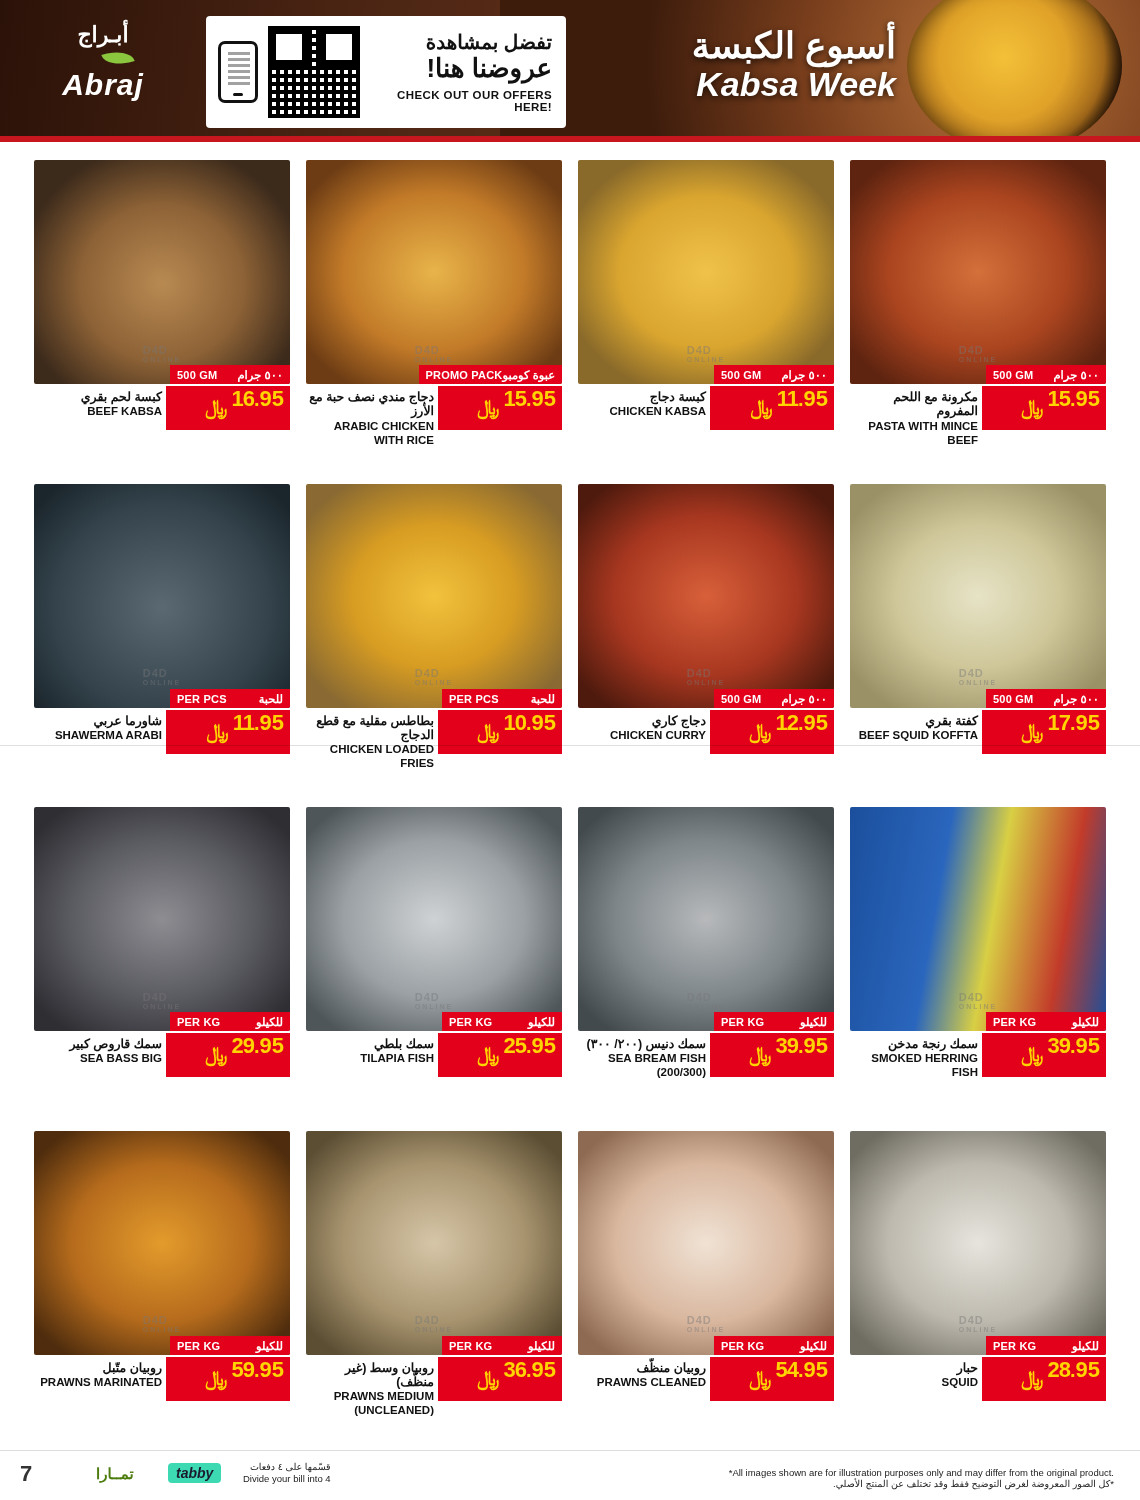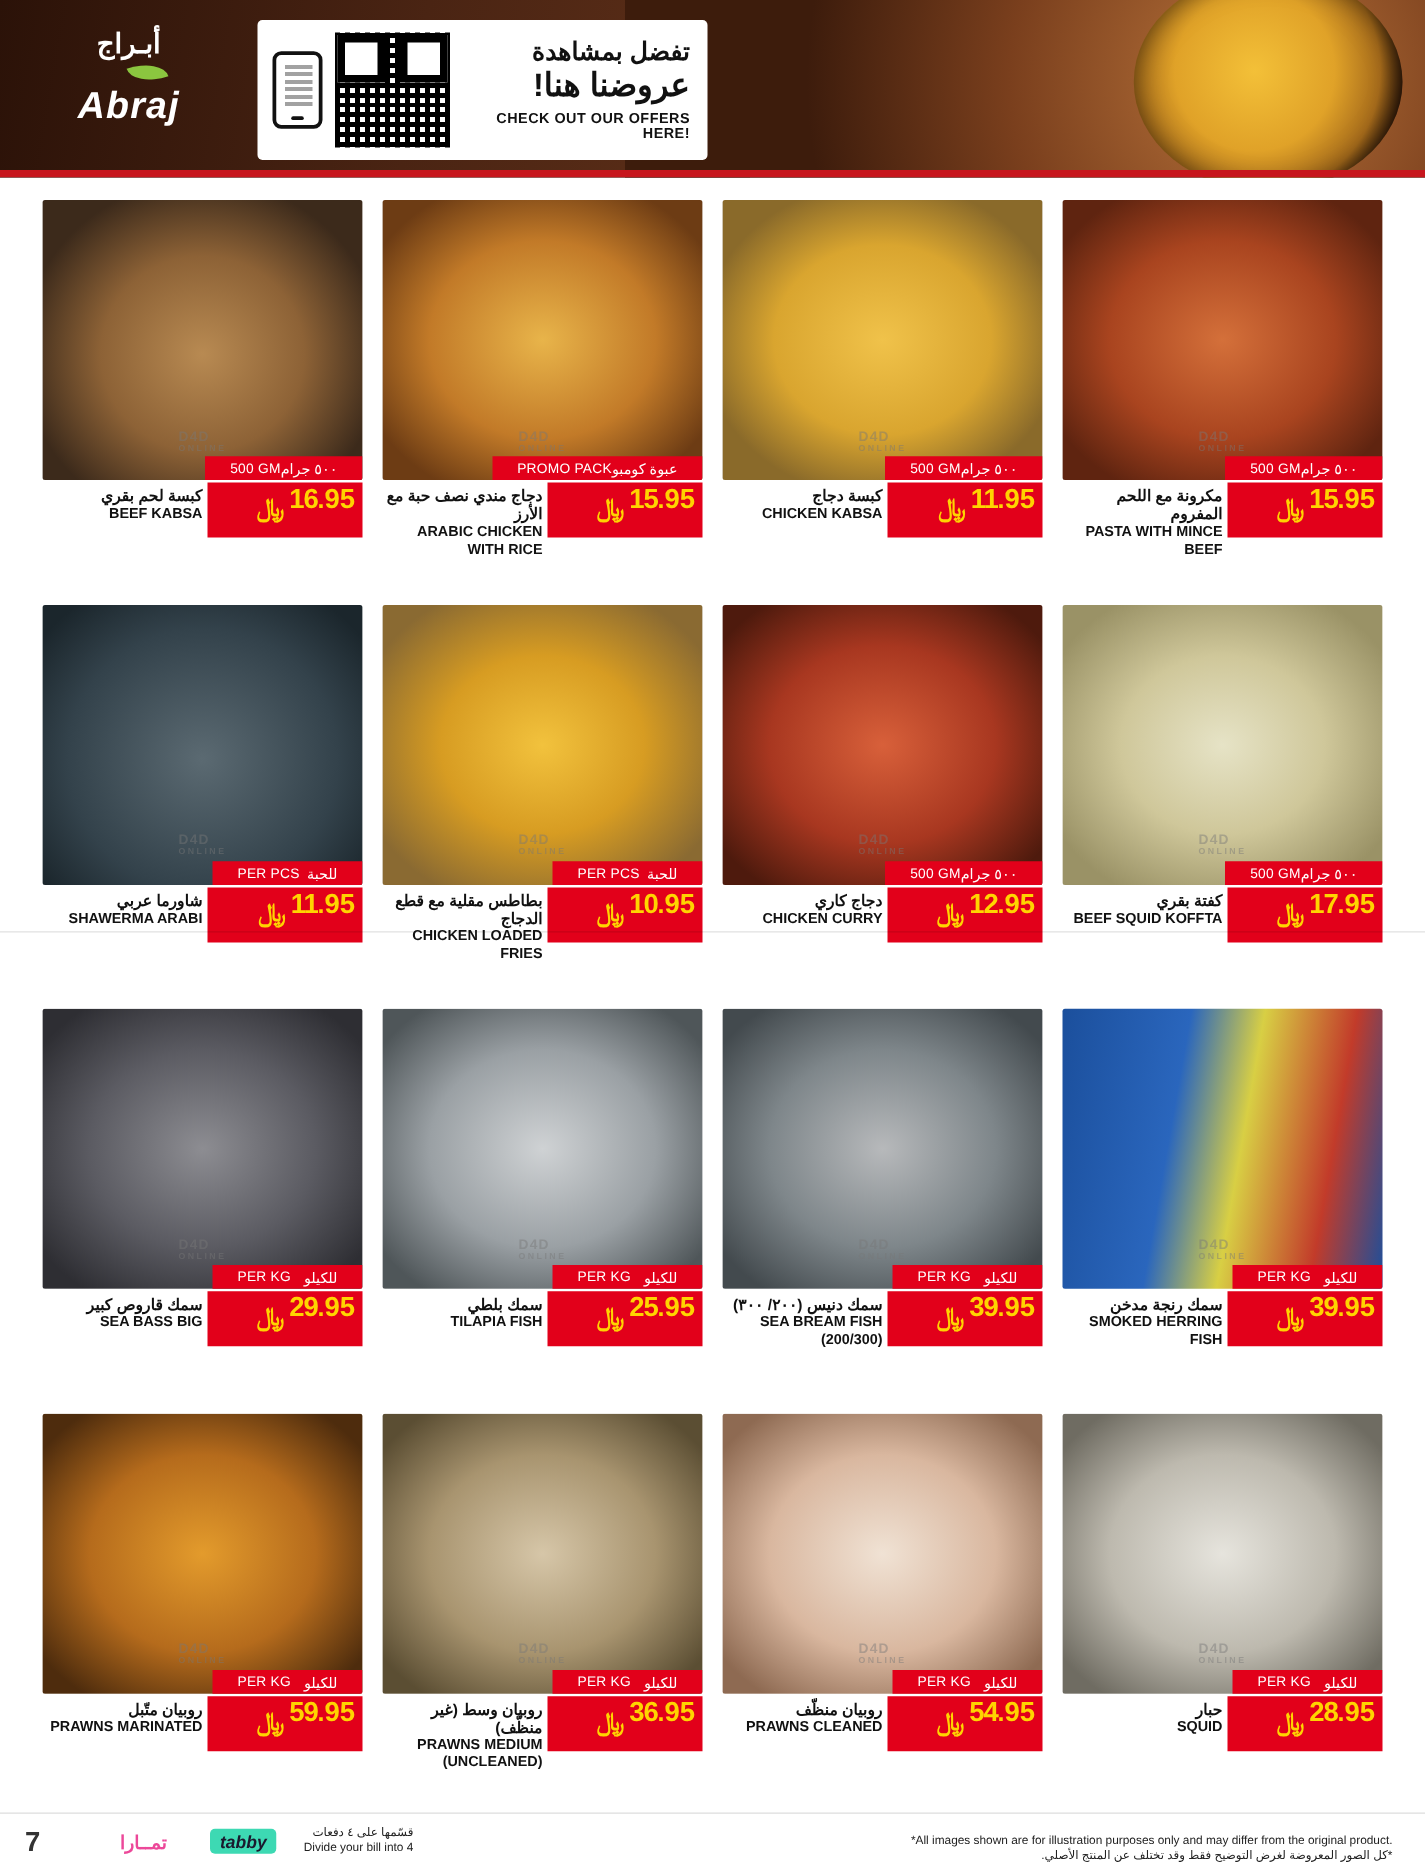--- a/index.html
+++ b/index.html
@@ -129,21 +129,21 @@
     overflow: hidden;
     background: #777;
   }
 
   
   .tag {
     position: absolute; right: 0; bottom: -1px;
     background: #e2001a; color: #fff;
     height: 20px; min-width: 120px;
     display: flex; align-items: center; justify-content: space-between;
-    padding: 0 20px; font-size: 11px; font-weight: normal;
+    padding: 0 7px; font-size: 11px; font-weight: bold;
     letter-spacing: .2px;
     margin-top: 23px;
   }
   .tag .ar { direction: rtl; font-size: 11.5px; }
 
   .info {
     position: relative;
     display: flex; align-items: flex-start; justify-content: space-between;
     margin-top: 4px;
     height: 52px;
@@ -179,21 +179,21 @@
     position: absolute; left: 0; bottom: 0; width: 1140px; height: 50px;
     border-top: 1px solid #ddd;
     background: #fff;
   }
   .pagenum {
     position: absolute; left: 20px; top: 10px;
     font-size: 22px; font-weight: bold; color: #333;
   }
   .tamara {
     position: absolute; left: 96px; top: 14px;
-    font-size: 15px; color: #ec4899; font-weight: bold; direction: rtl;
+    font-size: 15px; color: #4d7c0f; font-weight: bold; direction: rtl;
   }
   .tabby {
     position: absolute; left: 168px; top: 12px;
     background: #3dd9b3; color: #1a1a2e; font-size: 14px; font-weight: bold;
     padding: 2px 8px; border-radius: 4px; font-style: italic;
   }
   .split {
     position: absolute; left: 243px; top: 10px; font-size: 9.5px; color: #222; line-height: 1.3;
   }
   .split .ar { direction: rtl; }
@@ -223,20 +223,24 @@
   <div class="offer-box">
     <div class="phone-icon"></div>
     <div class="qr"></div>
     <div class="offer-text">
       <div class="offer-ar1">تفضل بمشاهدة</div>
       <div class="offer-ar2">عروضنا هنا!</div>
       <div class="offer-en">CHECK OUT OUR OFFERS HERE!</div>
     </div>
   </div>
 
+  <div class="kabsa-title">
+    <div class="kabsa-ar">أسبوع الكبسة</div>
+    <div class="kabsa-en">Kabsa Week</div>
+  </div>
 
   <div class="dish-circle"></div>
   <div class="header-strip"></div>
 </div>
 
 <div class="grid" id="grid">
     <div class="cell">
     <div class="photo" style="background:radial-gradient(ellipse at 50% 55%, #b88a52 0%, #8d6236 45%, #3c2a1b 80%), #3c2a1b;">
       <div class="wm" style="left:50%;top:86%;transform:translate(-50%,-50%);">
         <span>D4D</span>

